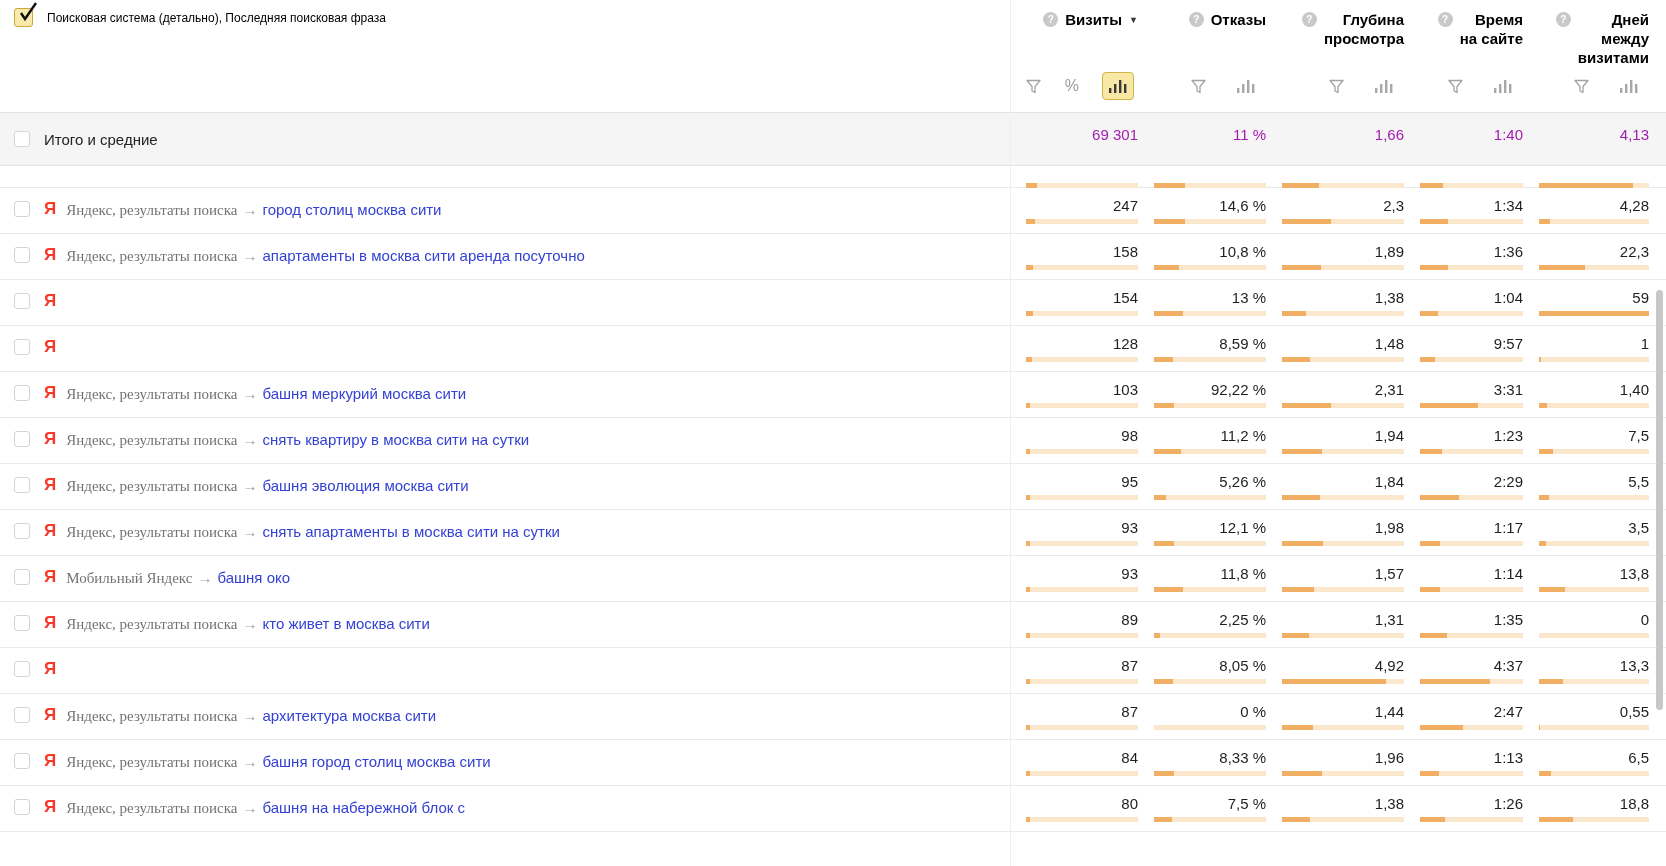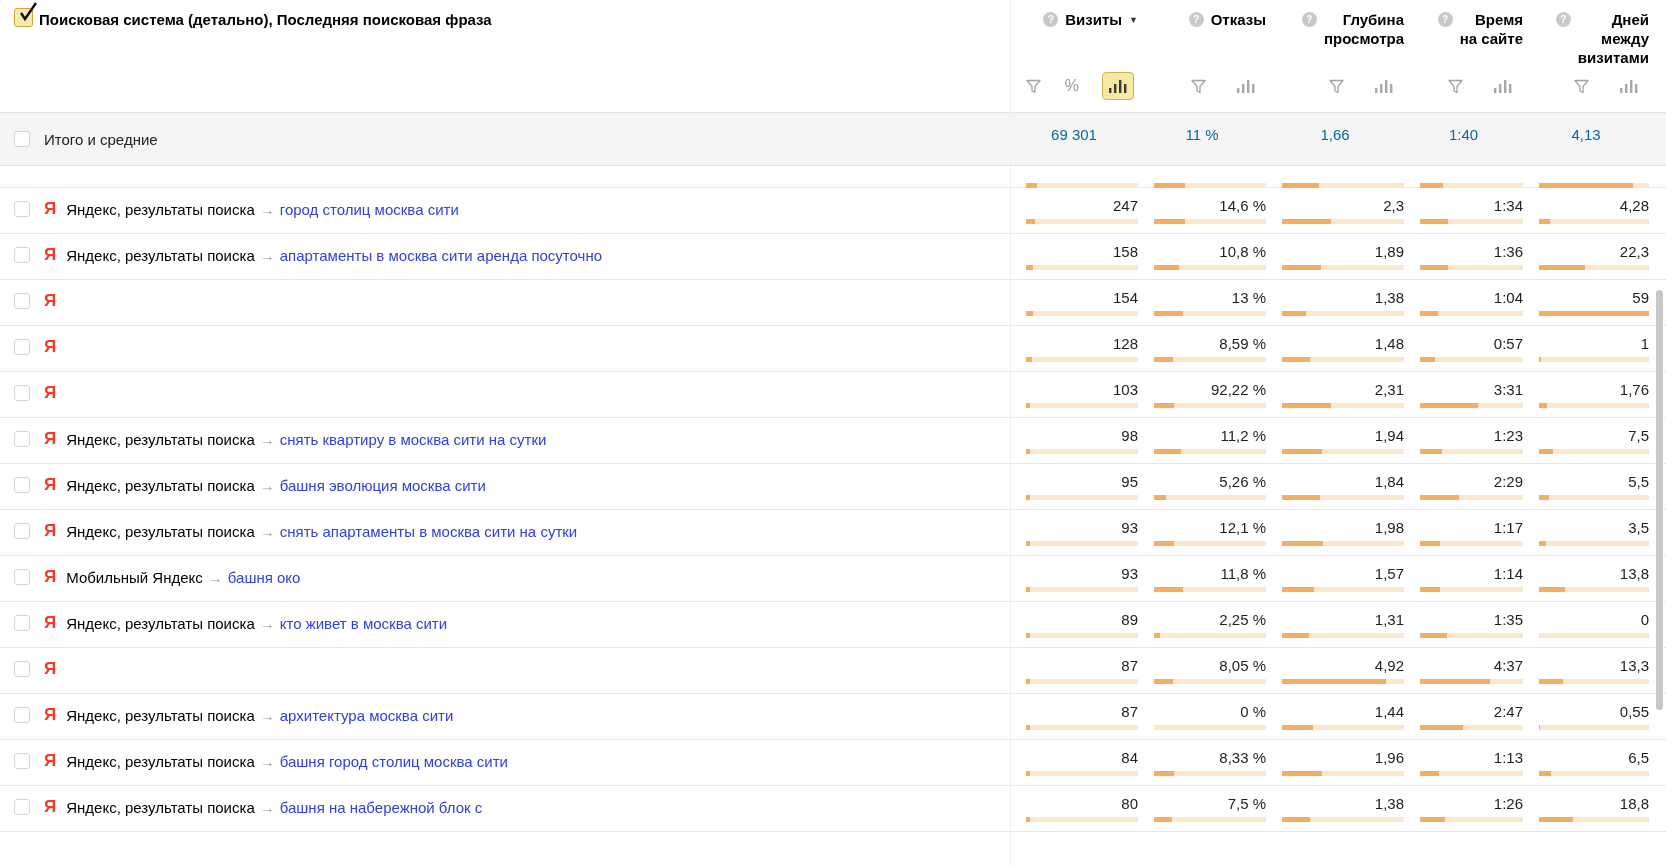--- a/index.html
+++ b/index.html
@@ -5,21 +5,21 @@
   * { box-sizing: border-box; margin: 0; padding: 0; }
   html,body { width:1666px; height:866px; overflow:hidden; background:#fff;
     font-family:"Liberation Sans", sans-serif; color:#222; }
   .app { position:relative; width:1666px; height:866px; }
 
   .grid { display:grid; grid-template-columns:1010px 128px 128px 138px 119px 126px; }
 
   
   .header-row { height:58px; }
   .title-cell { display:flex; align-items:flex-start; padding:8px 0 0 14px; }
-  .page-title { font-weight:bold; font-size:15px; margin-left:6px; padding-top:3px; color:#000; }
+  .page-title { font-weight:normal; font-size:12px; margin-left:14px; padding-top:3px; color:#000; }
 
   .hcell { display:flex; justify-content:flex-end; align-items:flex-start; padding-top:10px; }
   .hlabel { font-weight:bold; font-size:15px; line-height:19px; white-space:pre-line; text-align:right; color:#000; }
   .help-icon { flex:0 0 auto; width:15px; height:15px; border-radius:50%; background:#c9c9c9; color:#fff;
     font-size:10px; font-weight:bold; text-align:center; line-height:15px; margin:2px 7px 0 0; }
   .sort-caret { font-size:9px; color:#333; margin-left:7px; padding-top:5px; }
 
   
   .cb-checked { position:relative; width:19px; height:19px; background:#f9e9ab; border:1px solid #c9a840;
     border-radius:3px; flex:0 0 auto; }
@@ -31,33 +31,33 @@
   .icons-row { height:54px; }
   .icell { display:flex; justify-content:flex-end; align-items:center; gap:23px; padding:2px 4px 0 0; }
   .funnel-icon svg, .chart-icon svg { display:block; }
   .pct-icon { color:#9a9a9a; font-size:16px; }
   .chart-btn { width:32px; height:28px; border-radius:4px; display:flex; align-items:center; justify-content:center; }
   .chart-btn.active { background:var(--active-bg); border:1px solid var(--active-border); }
 
   
   .totals-row { height:54px; background:#f5f5f5; border-top:1px solid #e3e3e3; border-bottom:1px solid #e3e3e3; }
   .totals-label-cell { display:flex; align-items:center; padding-left:14px; gap:14px; font-size:15px; }
-  .tval { text-align:center; font-size:15px; padding-top:13px; color:#0369a1; }
+  .tval { text-align:right; font-size:15px; padding-top:13px; color:#a21caf; }
 
   .gap { height:10px; }
 
   
   .partial-row { height:12px; border-bottom:1px solid #e9e9e9; }
   .partial-row .mcell { padding-top:2px; }
   .row { height:46px; border-bottom:1px solid #e9e9e9; }
   .label-cell { display:flex; align-items:flex-start; padding:12px 0 0 14px; font-size:15px; }
   .label-cell .checkbox { margin-top:1px; }
   .ya-icon { color:var(--ya-red); font-weight:bold; font-size:17px; line-height:18px; margin:0 10px 0 14px; }
   .row-text { white-space:nowrap; line-height:19px; }
-  .row-engine { color:#000000; }
+  .row-engine { color:#737373;font-family:Liberation Serif, serif; }
   .arrow { color:#9c9c9c; padding:0 5px; }
   .row-phrase { color:var(--link-blue); cursor:pointer; }
 
   .mcell { padding-top:9px; }
   .mval { text-align:right; font-size:15px; color:#1f1f1f; }
   .bar-track { position:relative; height:5px; background:var(--bar-track); margin-top:5px; margin-left:16px; }
   .bar-fill { position:absolute; left:0; top:0; height:5px; background:var(--bar-fill); }
 
   
   .vsep { position:absolute; left:1010px; top:0; width:1px; height:866px; background:#efefef; }
@@ -375,36 +375,39 @@
       <div class="bar-fill" style="width: 17%;"></div>
     </div>
   </div>
         <div class="mcell">
     <div class="mval">1,48</div>
     <div class="bar-track">
       <div class="bar-fill" style="width: 23%;"></div>
     </div>
   </div>
         <div class="mcell">
-    <div class="mval">0:57</div>
+    <div class="mval">9:57</div>
     <div class="bar-track">
       <div class="bar-fill" style="width: 15%;"></div>
     </div>
   </div>
         <div class="mcell">
     <div class="mval">1</div>
     <div class="bar-track">
       <div class="bar-fill" style="width: 2%;"></div>
     </div>
   </div>
       </div>
       <div class="grid row">
     <div class="label-cell">
       <span class="checkbox"></span>
       <span class="ya-icon">Я</span>
+      <span class="row-text">
+        <span class="row-engine">Яндекс, результаты поиска</span><span class="arrow">→</span><span class="row-phrase">башня меркурий москва сити</span>
+      </span>
     </div>
   <div class="mcell">
     <div class="mval">103</div>
     <div class="bar-track">
       <div class="bar-fill" style="width: 4%;"></div>
     </div>
   </div>
         <div class="mcell">
     <div class="mval">92,22 %</div>
     <div class="bar-track">
@@ -417,21 +420,21 @@
       <div class="bar-fill" style="width: 40%;"></div>
     </div>
   </div>
         <div class="mcell">
     <div class="mval">3:31</div>
     <div class="bar-track">
       <div class="bar-fill" style="width: 56%;"></div>
     </div>
   </div>
         <div class="mcell">
-    <div class="mval">1,76</div>
+    <div class="mval">1,40</div>
     <div class="bar-track">
       <div class="bar-fill" style="width: 7%;"></div>
     </div>
   </div>
       </div>
       <div class="grid row">
     <div class="label-cell">
       <span class="checkbox"></span>
       <span class="ya-icon">Я</span>
       <span class="row-text">

